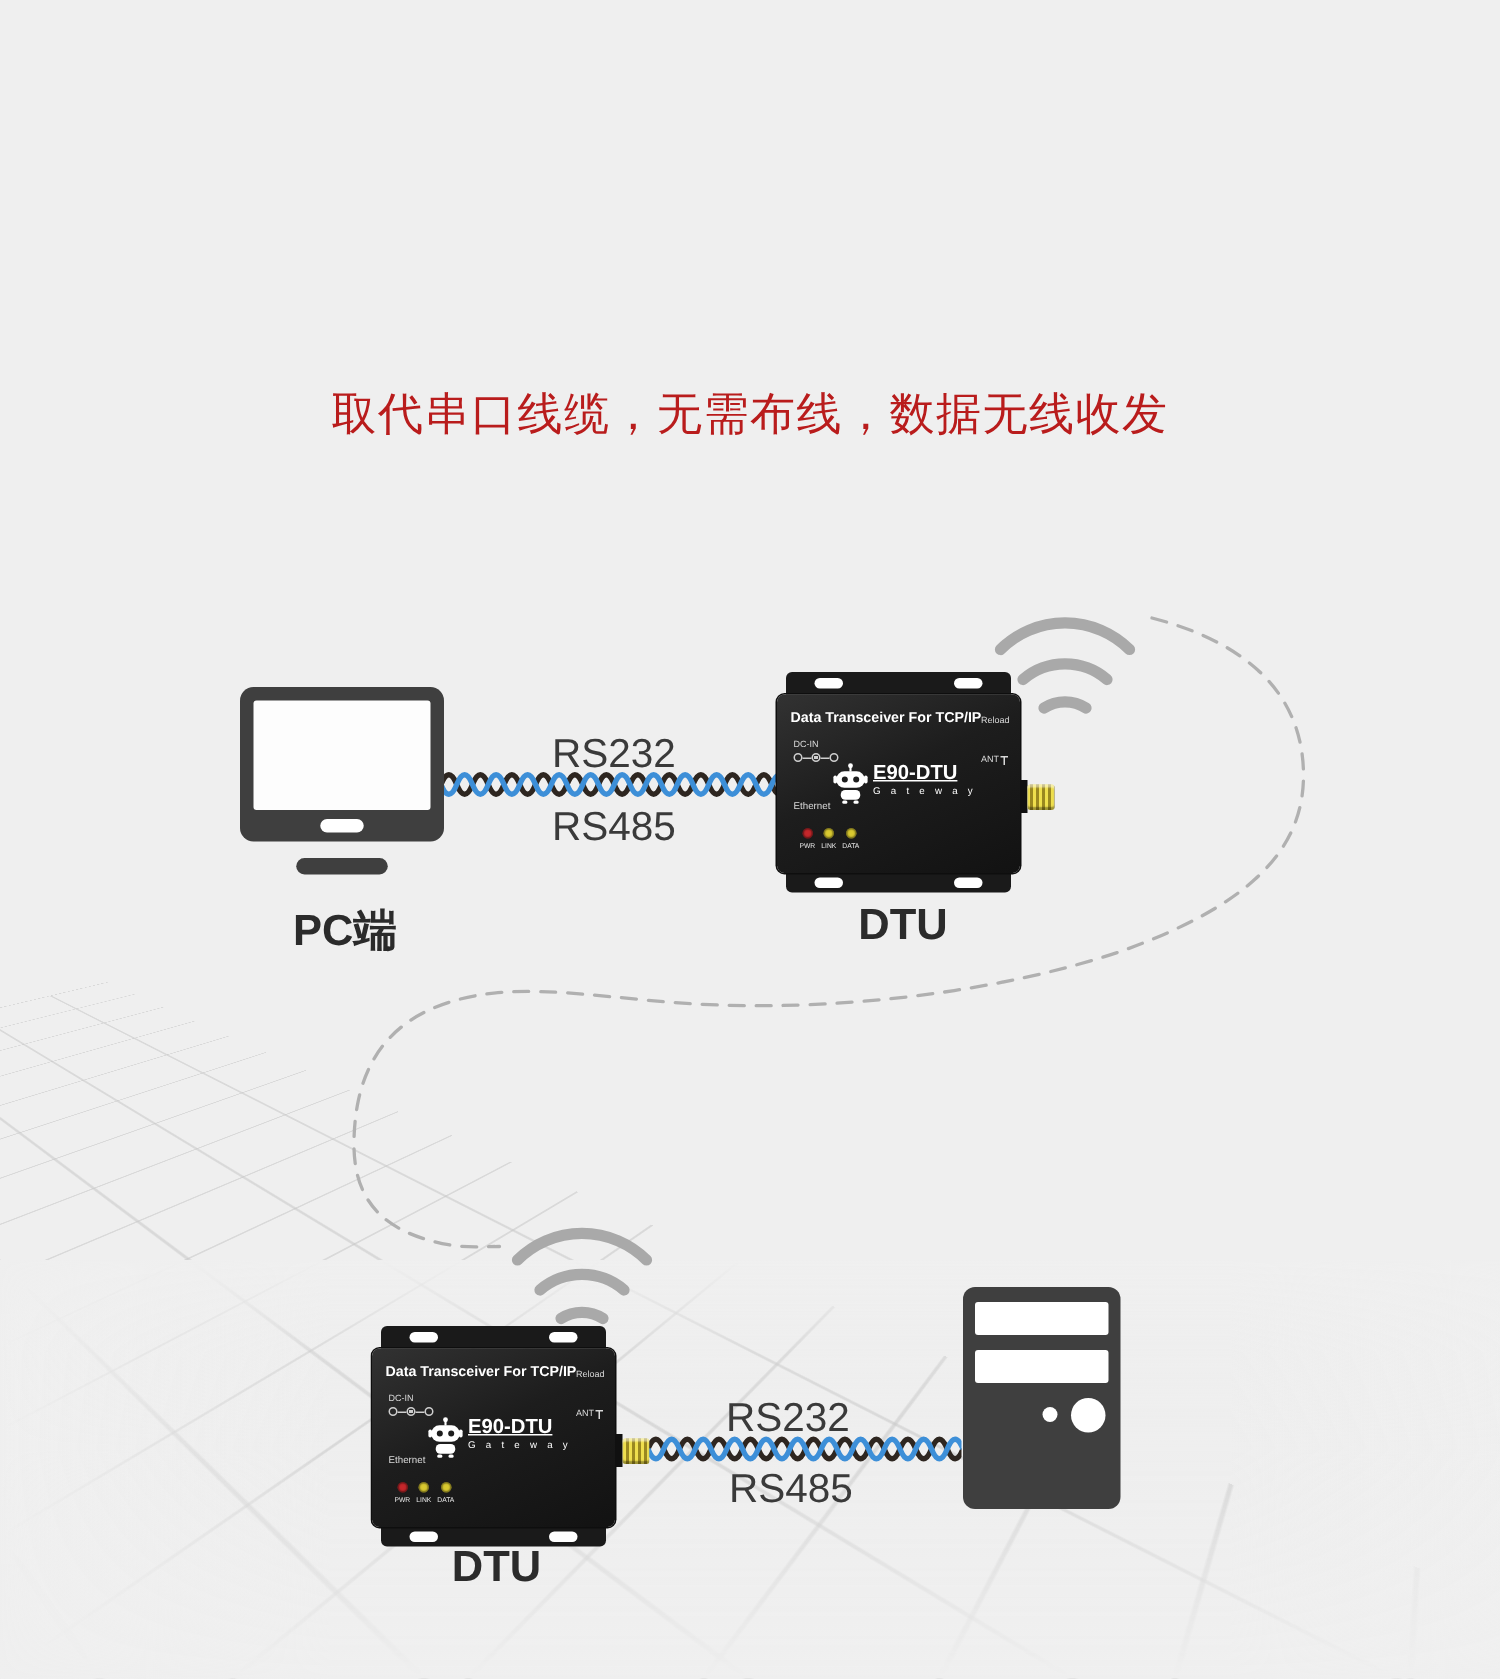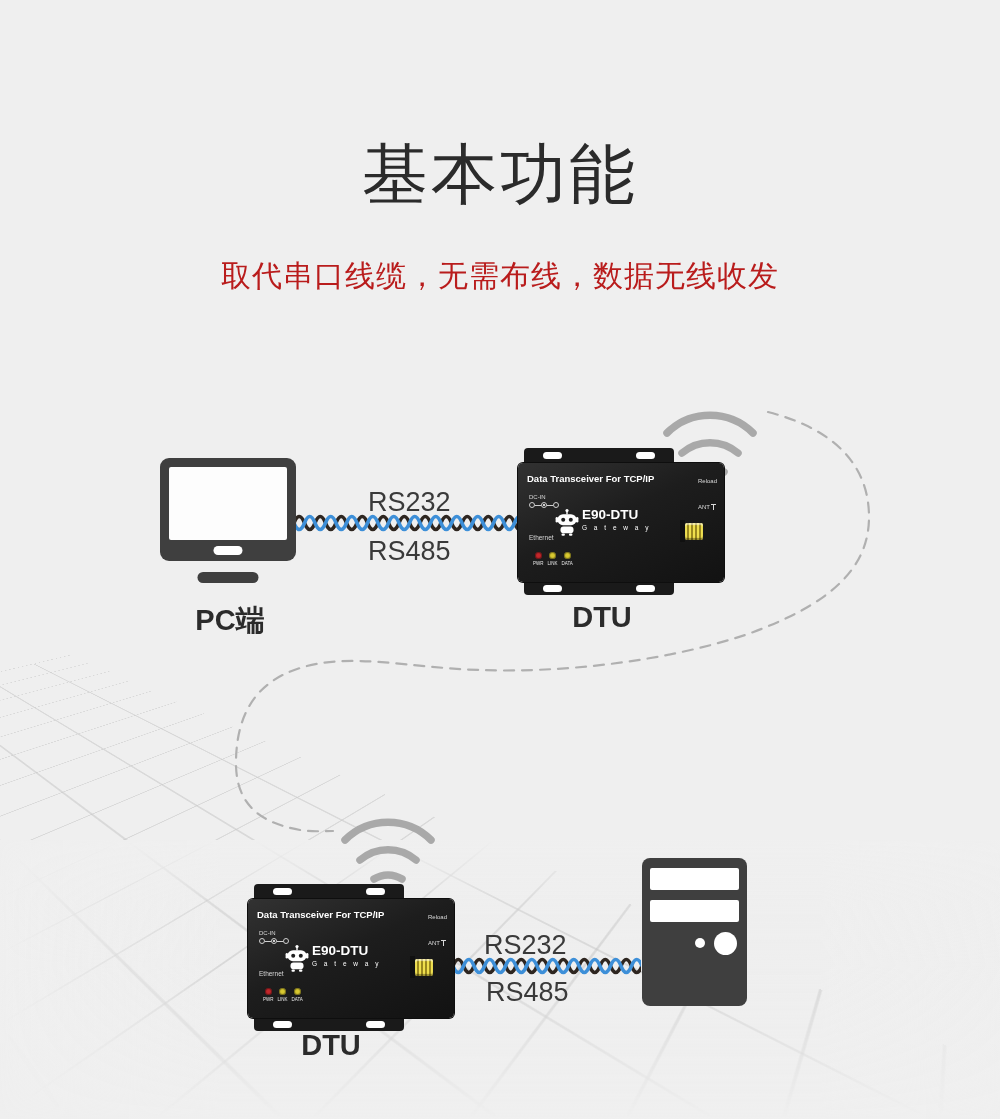--- a/index.html
+++ b/index.html
@@ -51,56 +51,55 @@
 
   
   .dtu{position:absolute;width:162px;z-index:2;}
   .dtu-flange{width:150px;margin:0 auto;background:#1a1a1a;display:flex;align-items:center;
               justify-content:space-between;padding:0 19px;box-sizing:border-box;}
   .dtu-ftop{height:15px;border-radius:4px 4px 0 0;}
   .dtu-fbot{height:13px;border-radius:0 0 4px 4px;}
   .slot{width:19px;height:7px;background:#fff;border-radius:4px;}
   .dtu-body{position:relative;width:162px;height:119px;border-radius:5px;
             background:linear-gradient(155deg,#323232 0%,#1d1d1d 45%,#121212 100%);
-            box-shadow:0 0 0 1px #0e0e0e;padding-left:44px;}
+            box-shadow:0 0 0 1px #0e0e0e;}
   .dtu-head{position:absolute;left:9px;top:10px;font-size:9.5px;font-weight:bold;color:#fff;white-space:nowrap;}
   .dtu-reload{position:absolute;right:7px;top:15px;font-size:6px;color:#d9d9d9;}
   .dtu-dcin{position:absolute;left:11px;top:31px;font-size:6px;color:#d9d9d9;}
   .dcg{display:flex;align-items:center;margin-top:2px;}
   .dcg .c{width:6px;height:6px;border:1px solid #cfcfcf;border-radius:50%;box-sizing:border-box;}
   .dcg .cc{width:6px;height:6px;border:1px solid #cfcfcf;border-radius:50%;box-sizing:border-box;
            background:radial-gradient(circle,#cfcfcf 0 1.2px,transparent 1.3px);}
   .dcg .l{width:6px;height:1px;background:#cfcfcf;}
   .dtu-antlab{position:absolute;right:8px;top:41px;font-size:6px;color:#d9d9d9;display:flex;align-items:flex-start;gap:1px;}
   .antsym{display:inline-block;width:5px;height:6px;position:relative;}
   .antsym:before{content:"";position:absolute;left:2px;top:0;width:1px;height:6px;background:#d9d9d9;}
   .antsym:after{content:"";position:absolute;left:0;top:0;width:5px;height:1px;background:#d9d9d9;}
   .dtu-brand{position:absolute;left:37px;top:45px;display:flex;gap:3px;align-items:flex-start;}
-  .dtu-model{font-size:13.5px;font-weight:bold;color:#fff;line-height:1.1;white-space:nowrap;}
+  .dtu-model{font-size:13.5px;font-weight:bold;color:#fff;line-height:1.1;white-space:nowrap;text-decoration:underline;}
   .dtu-sub{font-size:6.5px;color:#fff;letter-spacing:2.5px;text-align:center;margin-top:1px;}
   .dtu-eth{position:absolute;left:11px;top:71px;font-size:6.5px;color:#d9d9d9;}
   .leds{position:absolute;left:15px;top:89px;display:flex;gap:4px;}
   .ledcol{display:flex;flex-direction:column;align-items:center;gap:2px;}
   .led{width:7px;height:7px;border-radius:50%;box-shadow:inset 0 0 1px 1px rgba(0,0,0,.45);}
   .ledname{font-size:4.5px;color:#e6e6e6;}
   .dtu-conn{position:absolute;left:162px;top:57px;display:flex;align-items:center;}
   .conn-base{width:5px;height:22px;background:#101010;}
   .conn-gold{width:18px;height:17px;border-radius:2px;
              background:repeating-linear-gradient(90deg,#efdf4d 0 2px,#9a8820 2px 4px);
              box-shadow:inset 0 2px 1px rgba(255,255,255,.5),inset 0 -2px 1px rgba(0,0,0,.35);}
 </style>
 </head>
 <body>
 
 <div class="stage">
 
   <div class="floor"></div>
   <div class="floor-fade"></div>
 
-  <h1 class="title">基本功能</h1>
   <div class="subtitle">取代串口线缆，无需布线，数据无线收发</div>
 
   <svg class="curve" viewBox="0 0 690 460">
     <path d="M568 17 C638 35 669 73 669 122 C669 175 628 210 548 239 C465 267 360 278 280 275
              C210 273 150 257 100 273 C55 287 37 320 36 365 C35 405 55 427 100 435 C112 437 122 436 133 436" fill="none" stroke="#b0b0b0" stroke-width="2.2" stroke-dasharray="10 8" stroke-linecap="round"></path>
   </svg>
 
   <svg class="wifi" style="left:655px;top:403px;width:110px;height:78px" viewBox="0 0 110 78">
     <g fill="none" stroke="#a9a9a9" stroke-width="7.5" stroke-linecap="round">
       <path d="M12 30 A61 61 0 0 1 98 30"></path>

